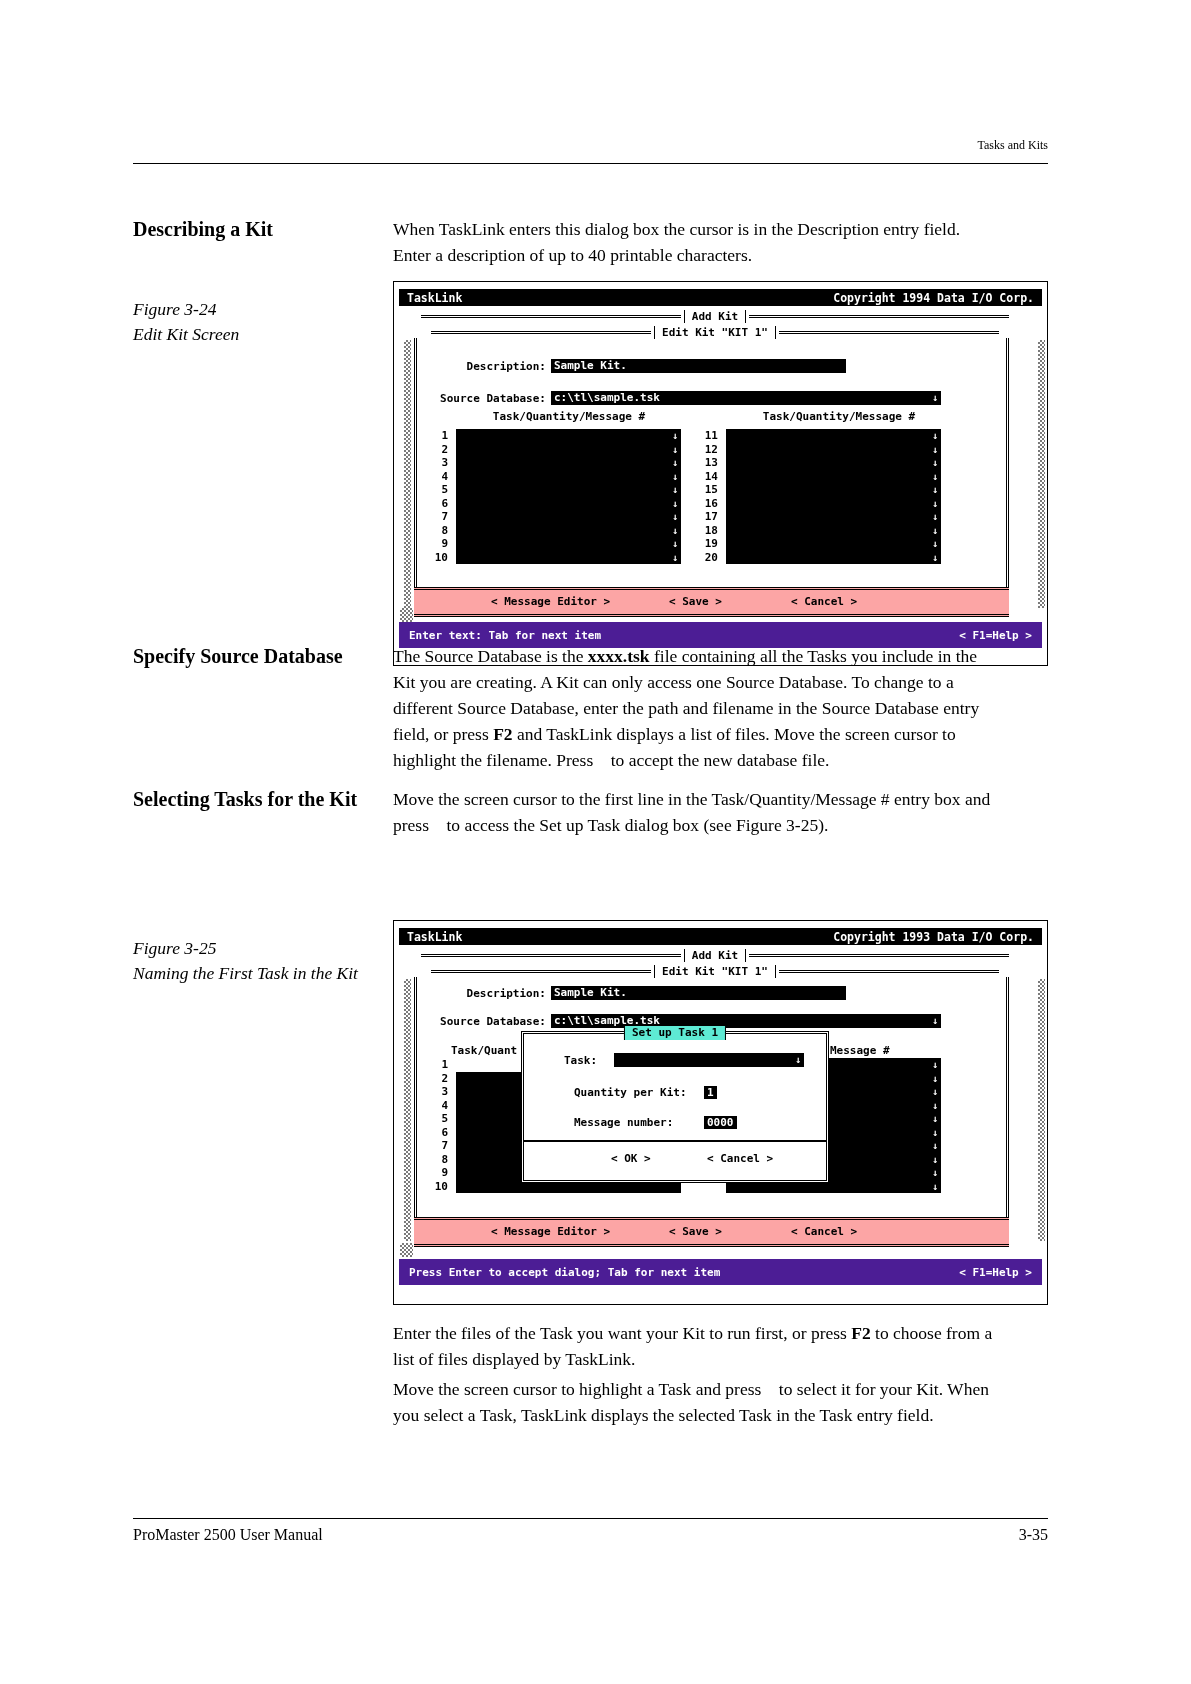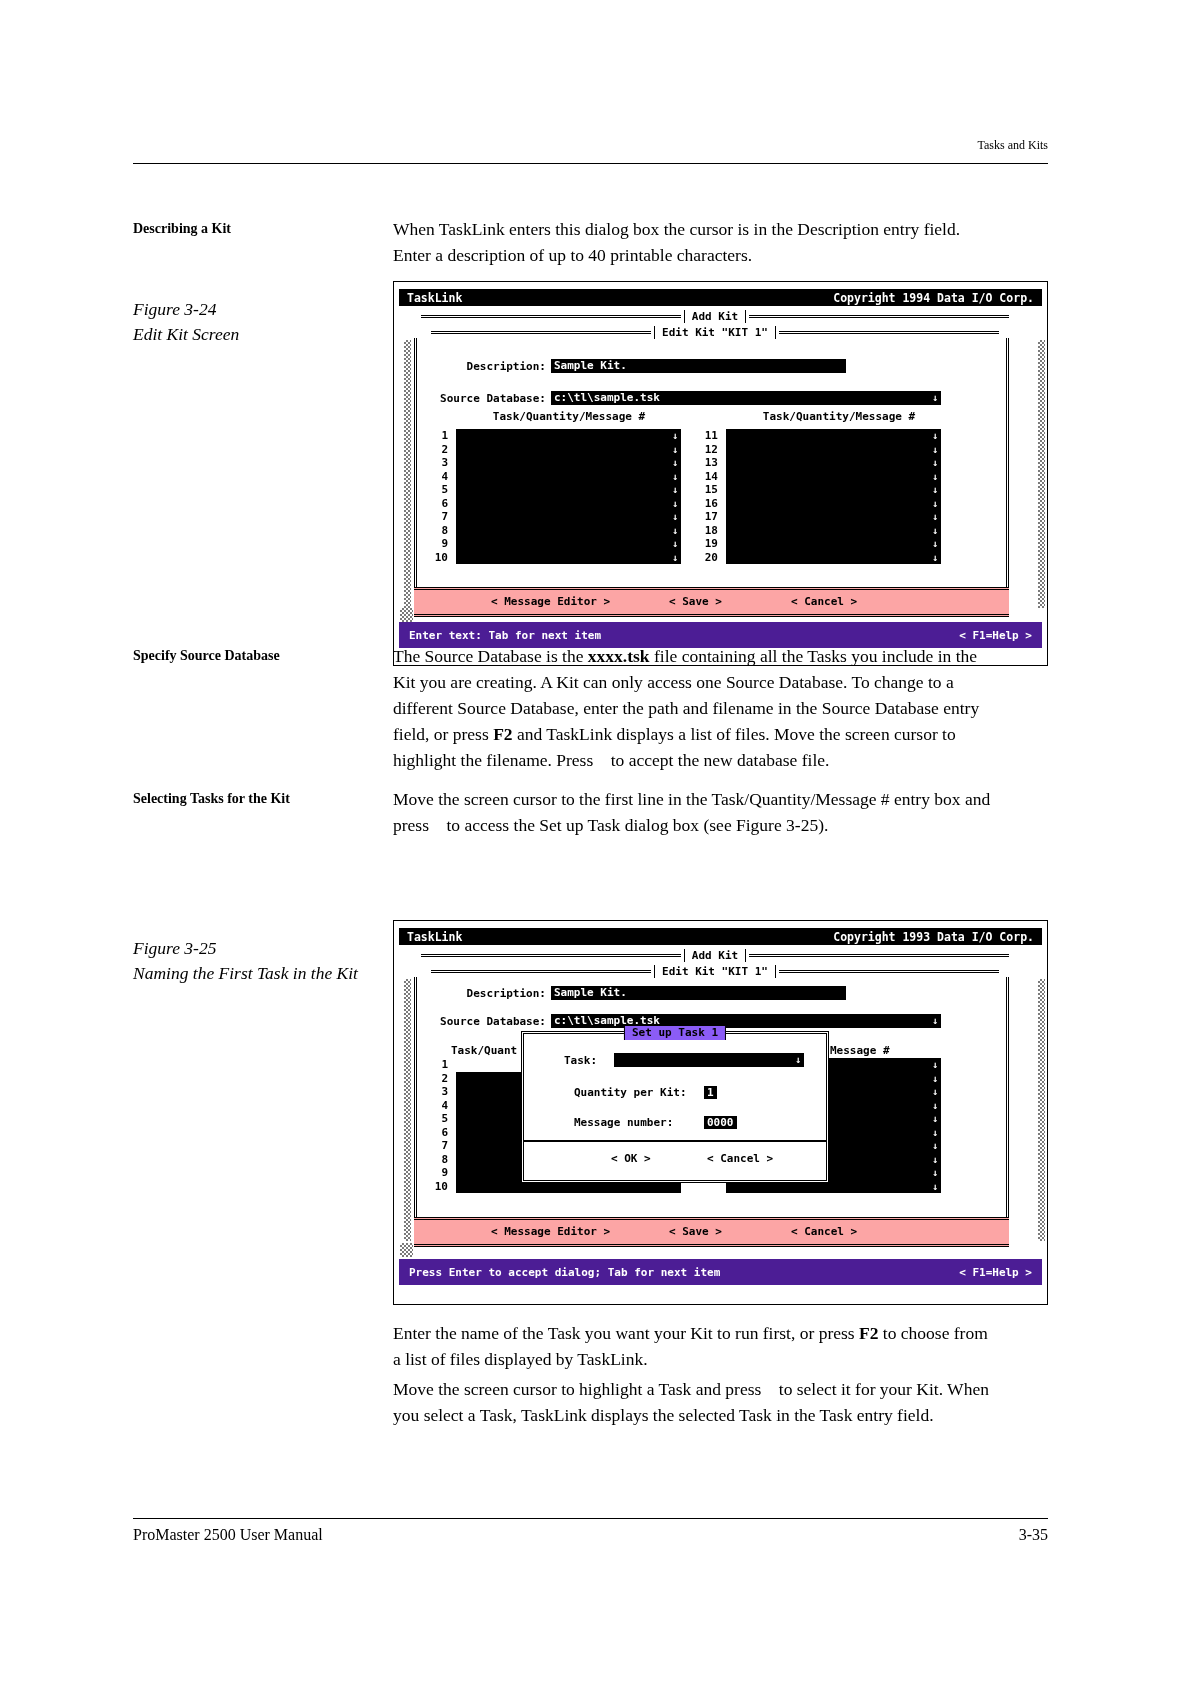--- a/index.html
+++ b/index.html
@@ -4,21 +4,21 @@
 <style>
   html,body{margin:0;padding:0;background:#fff;}
   .page{position:relative;width:1191px;height:1684px;background:#fff;color:#000;
         font-family:"Liberation Serif",serif;overflow:hidden;}
   .abs{position:absolute;}
   .running-head{font-size:12px;}
   .rule{border-top:1.5px solid #000;height:0;}
   .row{display:flex;}
   .lcol{width:260px;flex:none;}
   .rcol{width:655px;flex:none;}
-  .sec-head{font-size:14px;font-weight:bold;line-height:26px;}
+  .sec-head{font-size:20px;font-weight:bold;line-height:26px;}
   .body-text{font-size:17.5px;line-height:26px;width:600px;}
   .caption{font-style:italic;font-size:17.5px;line-height:25px;padding-top:16px;}
   .footer-text{font-size:16px;font-family:Liberation Serif, serif;}
 
   
   .screen{position:relative;width:655px;height:385px;border:1.5px solid #000;background:#fff;
           font-family:"DejaVu Sans Mono",monospace;font-weight:bold;font-size:11px;box-sizing:border-box;}
   .tbar{position:absolute;left:5px;right:5px;top:7px;height:17px;background:#000;color:#fff;
         display:flex;justify-content:space-between;align-items:center;padding:0 8px;
         box-sizing:border-box;font-size:11.5px;}
@@ -38,21 +38,21 @@
   .frow{height:13.5px;background:#000;position:relative;}
   .frow.empty{background:transparent;}
   .frow .fldarr{line-height:13.5px;}
   .btn-strip{position:absolute;border-top:3px double #000;border-bottom:3px double #000;
              height:24px;box-sizing:content-box;background:#fca5a5;}
   .btn{position:absolute;line-height:24px;white-space:nowrap;}
   .statusbar{position:absolute;background:#4c1d95;color:#fff;height:26px;display:flex;
              justify-content:space-between;align-items:center;padding:0 10px;box-sizing:border-box;z-index:3;}
   .scroll-end{position:absolute;width:13px;height:14px;z-index:2;}
   .dlg{position:absolute;background:#fff;border:3px double #000;z-index:5;}
-  .dlg-title{position:absolute;top:-8px;left:50%;transform:translateX(-50%);background:#8b5cf6;
+  .dlg-title{position:absolute;top:-8px;left:50%;transform:translateX(-50%);background:#5eead4;
              padding:0 7px;border-left:1.5px solid #000;border-right:1.5px solid #000;
              line-height:14px;white-space:nowrap;}
   .dlg-sep{position:absolute;left:0;right:0;border-top:2px solid #000;height:0;}
   .inv{background:#000;color:#fff;padding:0 3px;}
 </style>
 </head>
 <body>
 
 <div class="page">
 
@@ -346,21 +346,21 @@
         </div>
         <div class="scroll-end checker" style="left:6px;top:322px"></div>
         <div class="statusbar" style="left:5px;right:5px;top:338px">
           <span>Press Enter to accept dialog; Tab for next item</span>
           <span>&lt; F1=Help &gt;</span>
         </div>
       </div>
     </div>
   </div>
 
-  <div class="abs body-text" style="top:1320px;left:393px"><span>Enter the name of the Task you want your Kit to run first, or press </span><b>F2</b><span> to choose from a list of files displayed by TaskLink.</span></div>
+  <div class="abs body-text" style="top:1320px;left:393px"><span>Enter the files of the Task you want your Kit to run first, or press </span><b>F2</b><span> to choose from a list of files displayed by TaskLink.</span></div>
 
   <div class="abs body-text" style="top:1376px;left:393px">Move the screen cursor to highlight a Task and press&nbsp;&nbsp;&nbsp; to select it for your Kit. When you select a Task, TaskLink displays the selected Task in the Task entry field.</div>
 
   <div class="abs rule" style="top:1518px;left:133px;width:915px"></div>
   <div class="abs row footer-text" style="top:1526px;left:133px;width:915px;justify-content:space-between">
     <span>ProMaster 2500 User Manual</span>
     <span>3-35</span>
   </div>
 
 </div>

